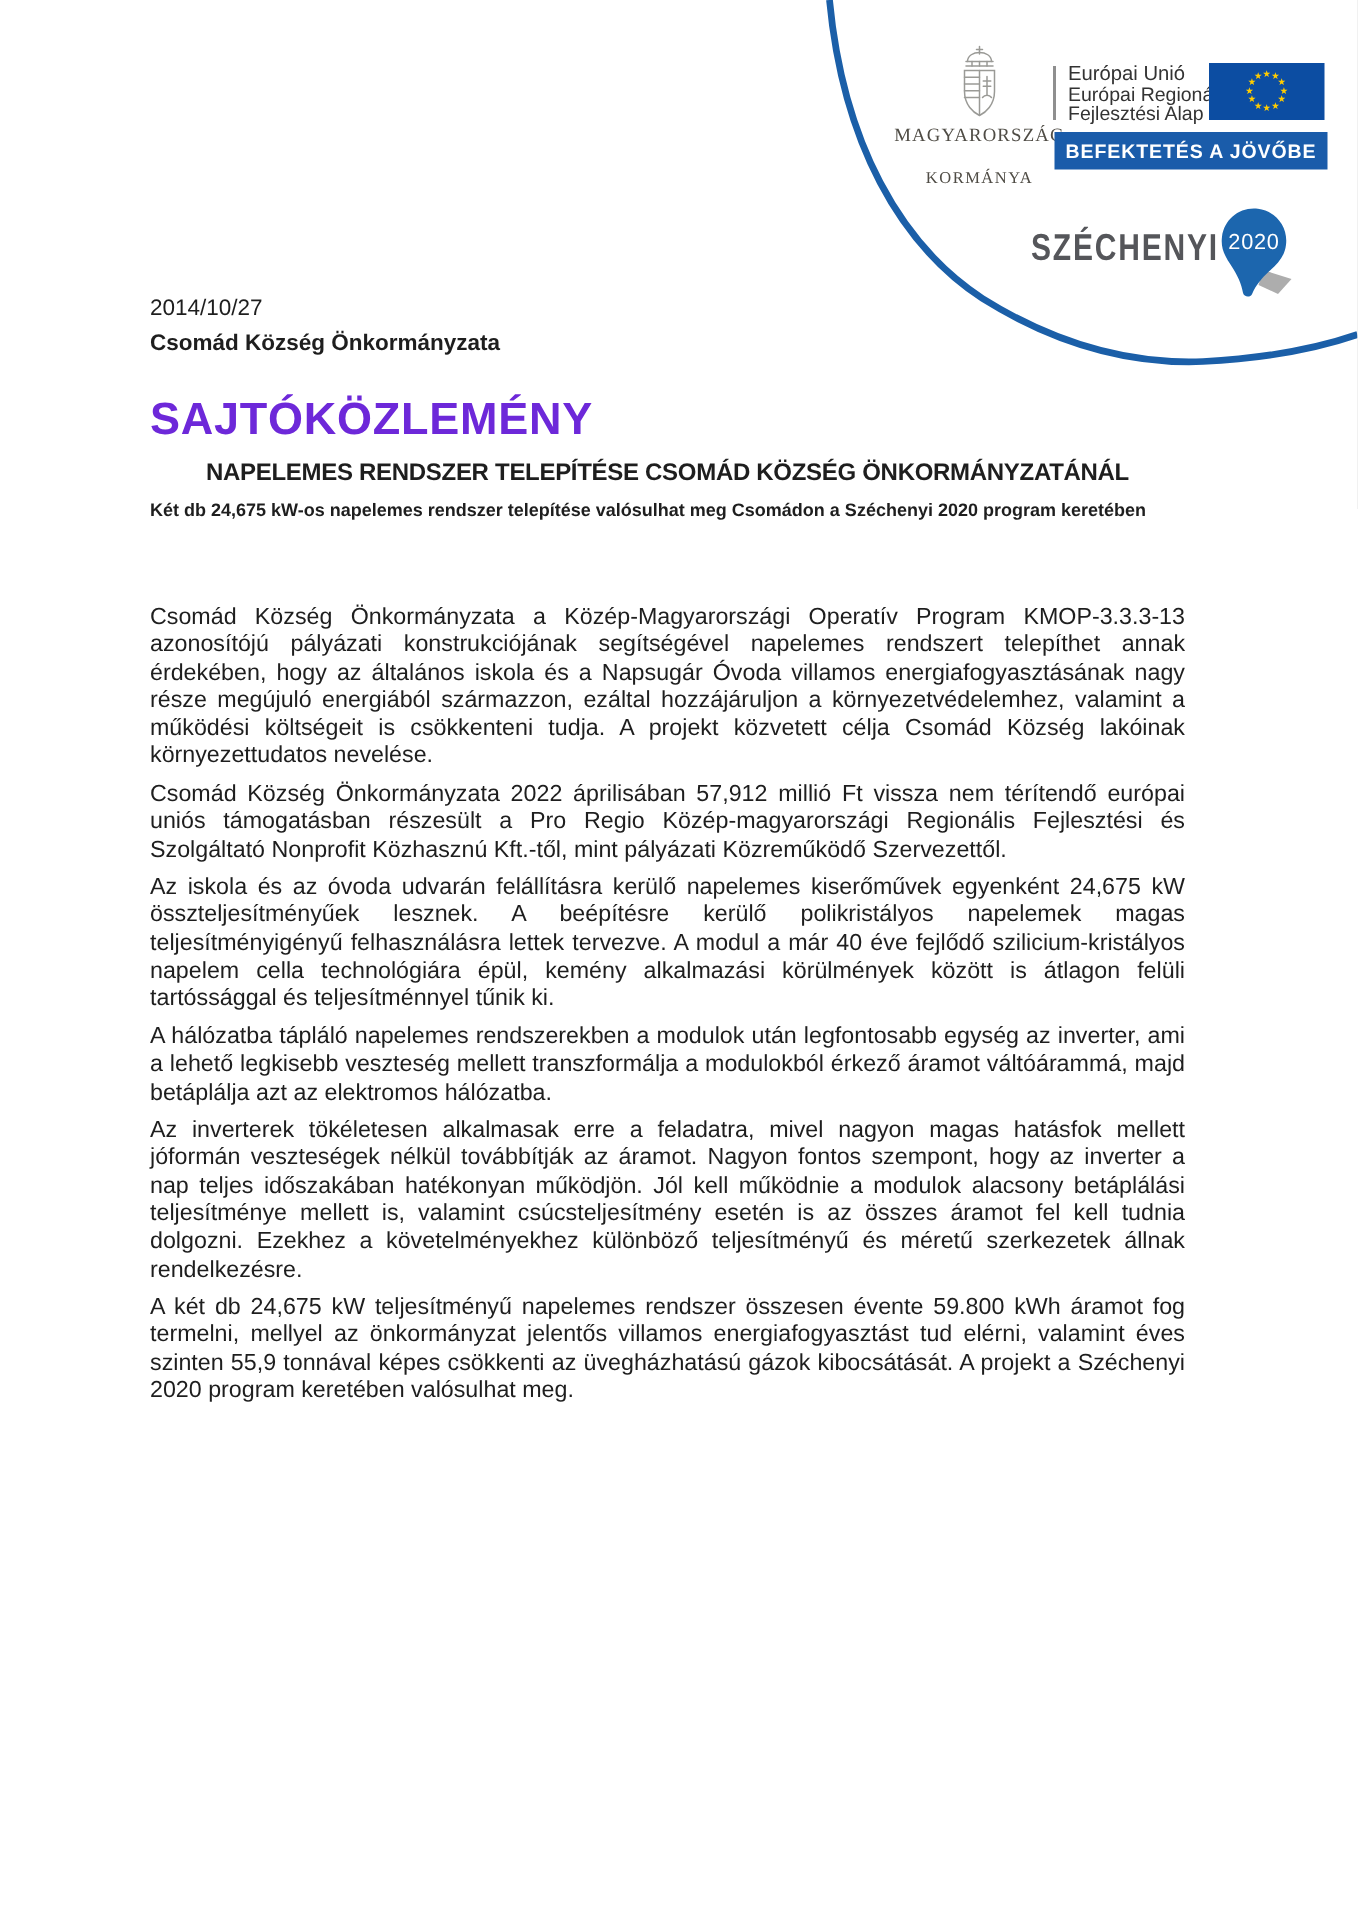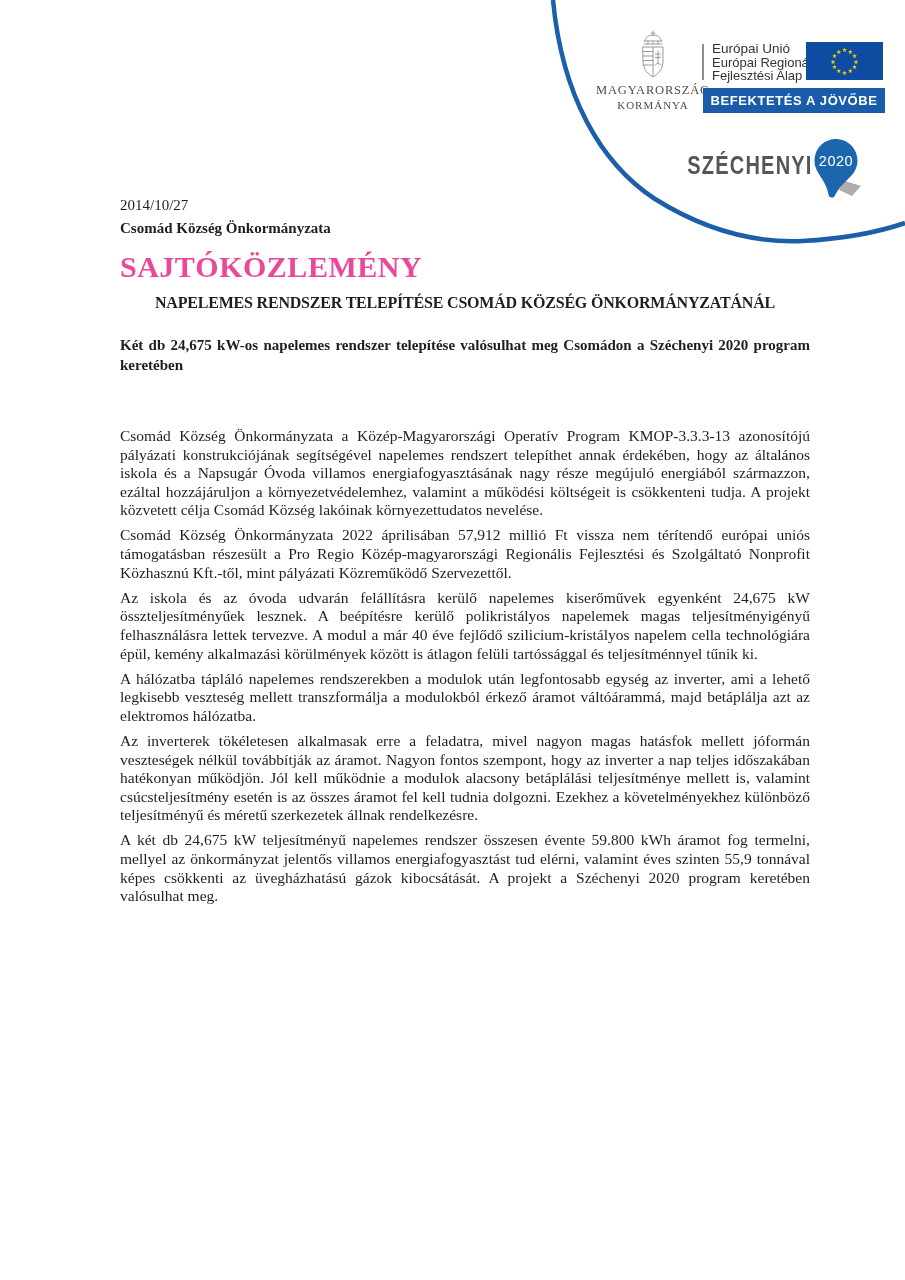--- a/index.html
+++ b/index.html
@@ -10,45 +10,45 @@
   }
 
   
   .curve-svg { position:absolute; top:0; left:0; pointer-events:none; }
 
   
   .crest-svg { position:absolute; left:626px; top:30px; }
   .gov-name { position:absolute; left:588px; top:84px; width:130px; text-align:center;
     font-family:"Liberation Serif", serif; color:#4f4c45; line-height:1.1; }
   .gov-name .l1 { font-size:12.5px; letter-spacing:.8px; }
-  .gov-name .l2 { font-size:11px; letter-spacing:1px; margin-top:1px; }
+  .gov-name .l2 { font-size:11px; letter-spacing:1px; margin-top:15px; }
 
   
   .eu-divider { position:absolute; left:702px; top:44px; width:2px; height:36px; background:#8f8f8f; }
   .eu-text { position:absolute; left:712px; top:42px; color:#333; }
   .eu-text .b  { font-weight:normal; font-size:13.5px; line-height:13.5px; }
   .eu-text .r  { font-size:13px; line-height:13.5px; }
   .eu-flag { position:absolute; left:806px; top:42px; width:77px; height:38px; background:#0c4da2; }
   .banner { position:absolute; left:703px; top:88px; width:182px; height:25px; background:#1a5caa;
     color:#fff; font-weight:bold; font-size:13px; letter-spacing:.6px;
     display:flex; align-items:center; justify-content:center;text-align:right; }
 
   
   .szechenyi-text { position:absolute; right:92px; top:151px; font-size:25px; font-weight:bold;
     color:#55565a; letter-spacing:1.5px; transform:scaleX(.8); transform-origin:100% 50%; white-space:nowrap; }
   .pin-svg { position:absolute; left:811px; top:138px; }
   .pin-year { font-size:14.5px; letter-spacing:.5px; fill:#ffffff; font-family:"Liberation Sans", sans-serif; }
 
   
-  .doc { position:absolute; left:120px; top:197px; width:690px;font-family:Liberation Serif, serif; }
+  .doc { position:absolute; left:100px; top:197px; width:690px; }
   .date { font-size:15px; }
   .org  { font-size:15px; font-weight:bold; margin-top:6px; }
-  .title { margin-top:13px; font-size:30px; font-weight:bold; color:#ec4899; letter-spacing:.5px; }
+  .title { margin-top:26px; font-size:30px; font-weight:bold; color:#6d28d9; letter-spacing:.5px; }
   .subtitle { margin-top:10px; font-size:16px; font-weight:bold; letter-spacing:-.2px;text-align:center; }
-  .lead { margin-top:24px; font-size:15px; font-weight:bold; text-align:justify; line-height:19.5px; }
+  .lead { margin-top:6px; font-size:12px; font-weight:bold; text-align:justify; line-height:19.5px; }
   .bodytext { margin-top:52px; }
   .bodytext p { margin:0 0 6.5px 0; font-size:15.5px; line-height:18.6px; text-align:justify; }
 
   .star { font-size:6.2px; fill:#ffcc00; }
 </style>
 </head>
 <body>
 
 <div class="page">
 

